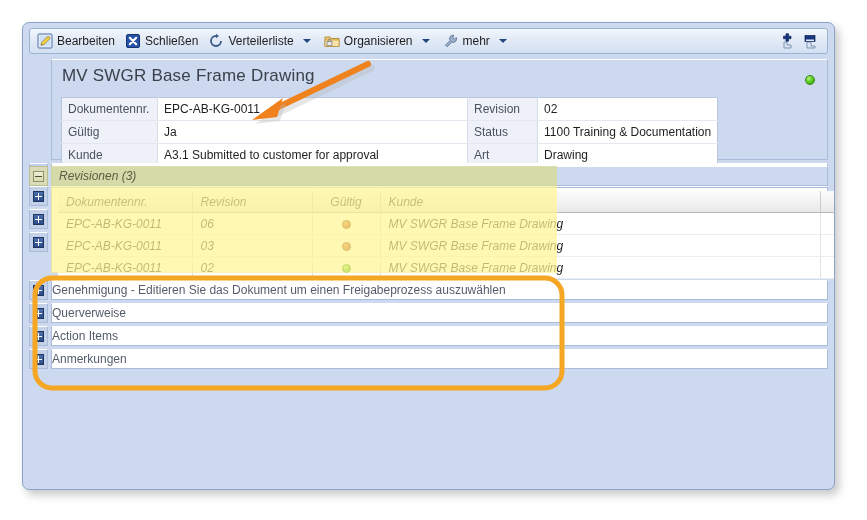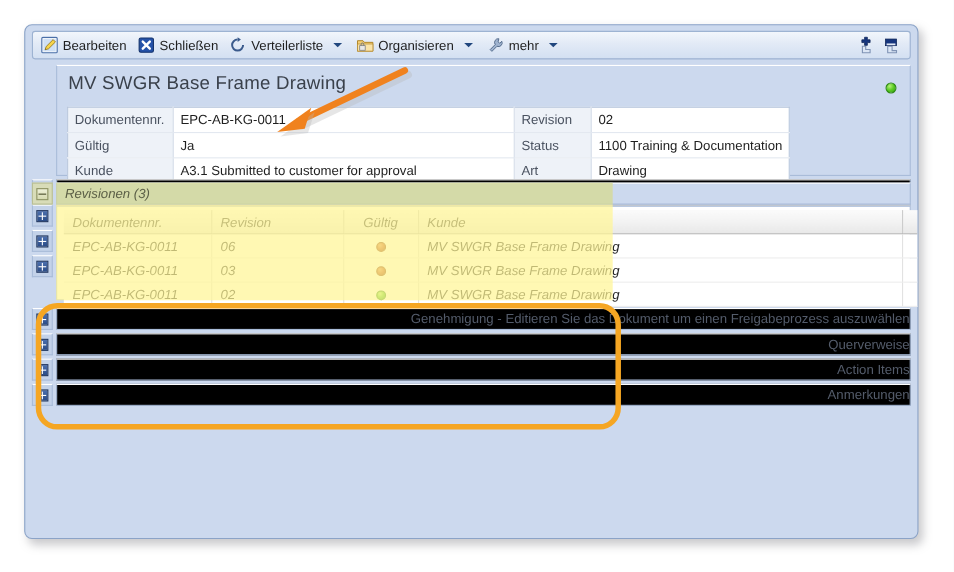--- a/index.html
+++ b/index.html
@@ -165,30 +165,29 @@
     display: flex;
     align-items: center;
     justify-content: center;
   }
   .acc-bar {
     position: absolute;
     left: 22px;
     right: 0;
     top: 0;
     height: 20px;
-    background: #000000;
+    background: #ffffff;
     border: 1px solid #a9bcd9;
     border-top: 1px solid #ffffff;
     box-sizing: border-box;
     display: flex;
     align-items: center;
     padding-left: 0;
     font-size: 12px;
     color: #545c6b;
-    justify-content: flex-end;
   }
 
   
   .pmbox {
     width: 11px; height: 11px;
     background: linear-gradient(to bottom, #4b6fae, #2b4c87);
     border: 1px solid #20365f;
     box-sizing: border-box;
     position: relative;
   }

